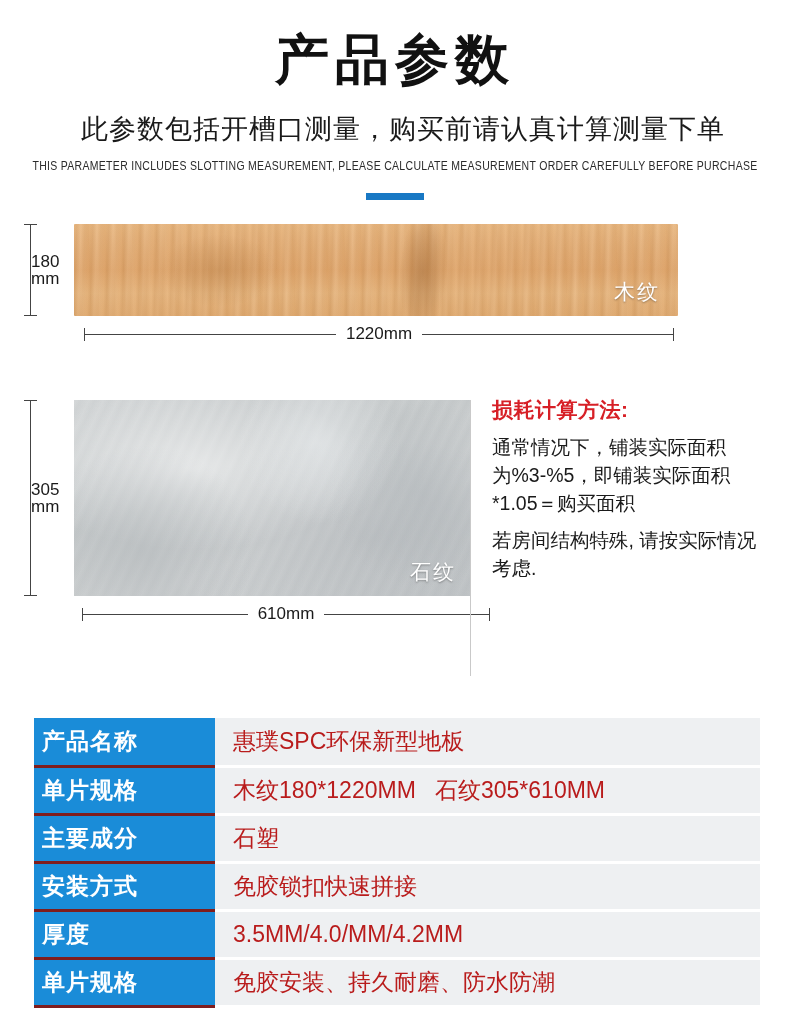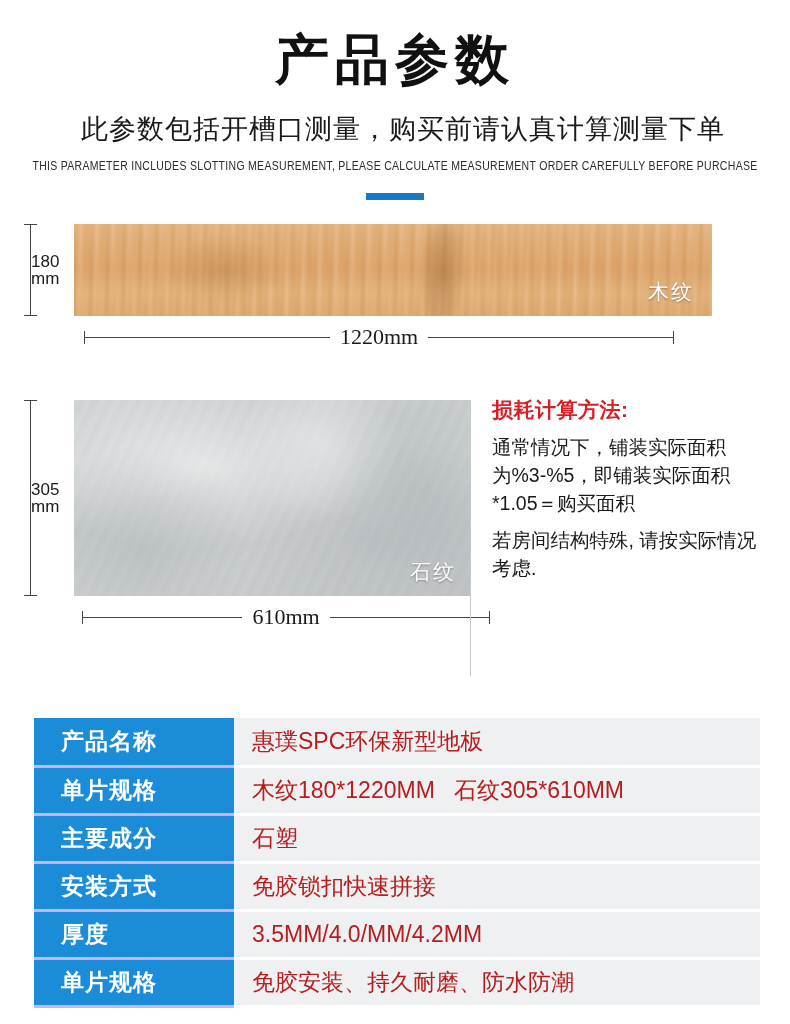--- a/index.html
+++ b/index.html
@@ -75,21 +75,20 @@
         rgba(255,255,255,0.05) 7px,
         rgba(140,95,50,0.05) 11px,
         rgba(255,255,255,0.00) 16px),
       repeating-linear-gradient(88deg,
         rgba(120,80,40,0.05) 0px,
         rgba(255,240,220,0.10) 9px,
         rgba(120,80,40,0.04) 17px),
       linear-gradient(180deg, #e8b57d 0%, #e2ab72 25%, #dfa469 50%, #e5b279 75%, #e0a96e 100%);
     border-radius: 1px;
     overflow: hidden;
-    padding-left: 34px;
   }
   .wood-plank::before {
     content: "";
     position: absolute;
     left: 54%;
     top: -18%;
     width: 46px;
     height: 140%;
     background: radial-gradient(ellipse at center, rgba(150,95,45,0.45) 0%, rgba(150,95,45,0.20) 45%, rgba(150,95,45,0.0) 72%);
     border-radius: 50%;
@@ -182,25 +181,24 @@
     height: 1px;
     background: #444;
     position: relative;
   }
   .dim-h .cap-l, .dim-h .cap-r {
     width: 1px;
     height: 13px;
     background: #444;
   }
   .dim-h .h-text {
-    font-size: 22px;
+    font-size: 17px;
     color: #1a1a1a;
     padding: 0 10px;
     white-space: nowrap;
-    font-family: Liberation Serif, serif;
   }
 
   
   #wood-height-dim { left: 30px; top: 0px; height: 92px; }
   #wood-height-dim .bracket { height: 92px; }
   #wood-height-dim .v-text { }
 
   #wood-width-dim { left: 84px; top: 100px; width: 590px; }
 
   
@@ -250,23 +248,23 @@
     width: 726px;
     border-collapse: collapse;
   }
   .spec-table tr { height: 48px; }
   .spec-table td.key {
     width: 172px;
     background: #1a8cd8;
     color: #ffffff;
     font-size: 23px;
     font-weight: bold;
-    padding-left: 27px;
+    padding-left: 8px;
     letter-spacing: 1px;
-    border-bottom: 3px solid #c4b5fd;
+    border-bottom: 3px solid #7f1d1d;
   }
   .spec-table td.val {
     background: #eef0f2;
     color: #b91c1c;
     font-size: 23px;
     padding-left: 18px;
     border-bottom: 3px solid #ffffff;
     white-space: pre;
   }
 </style>

